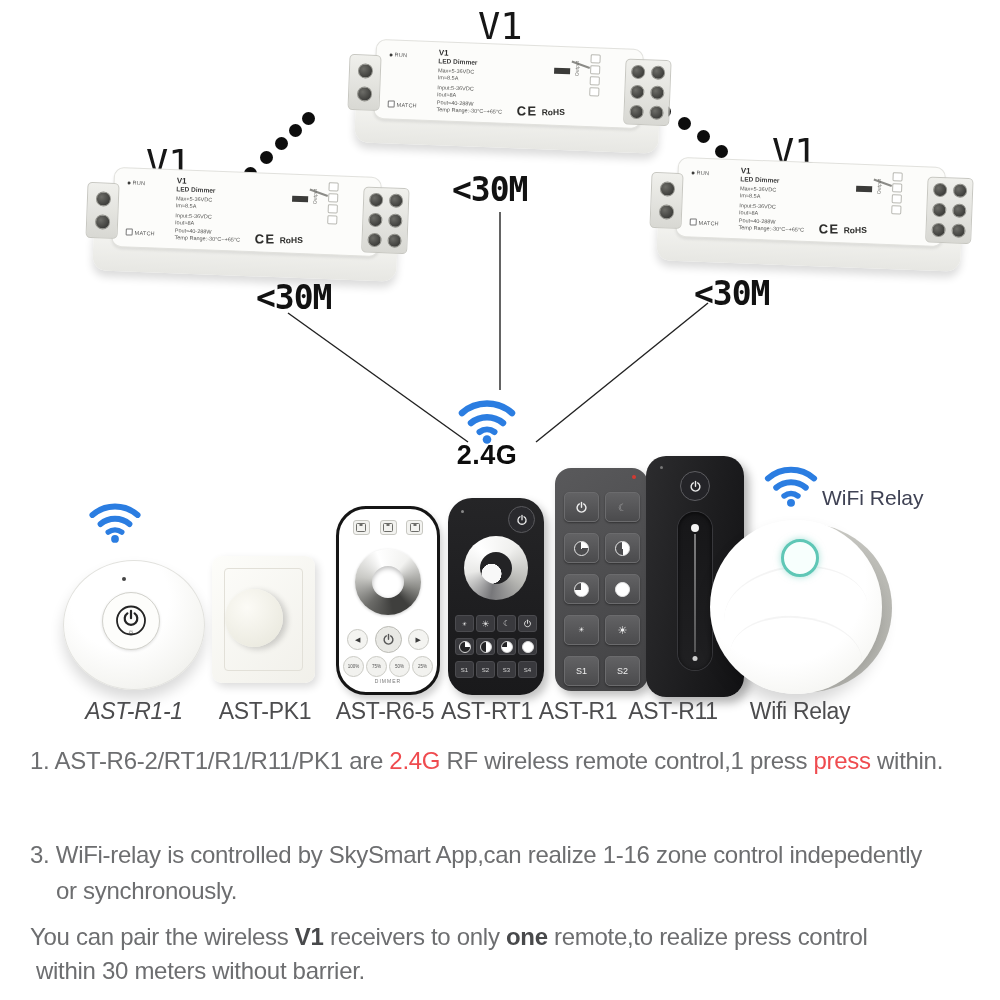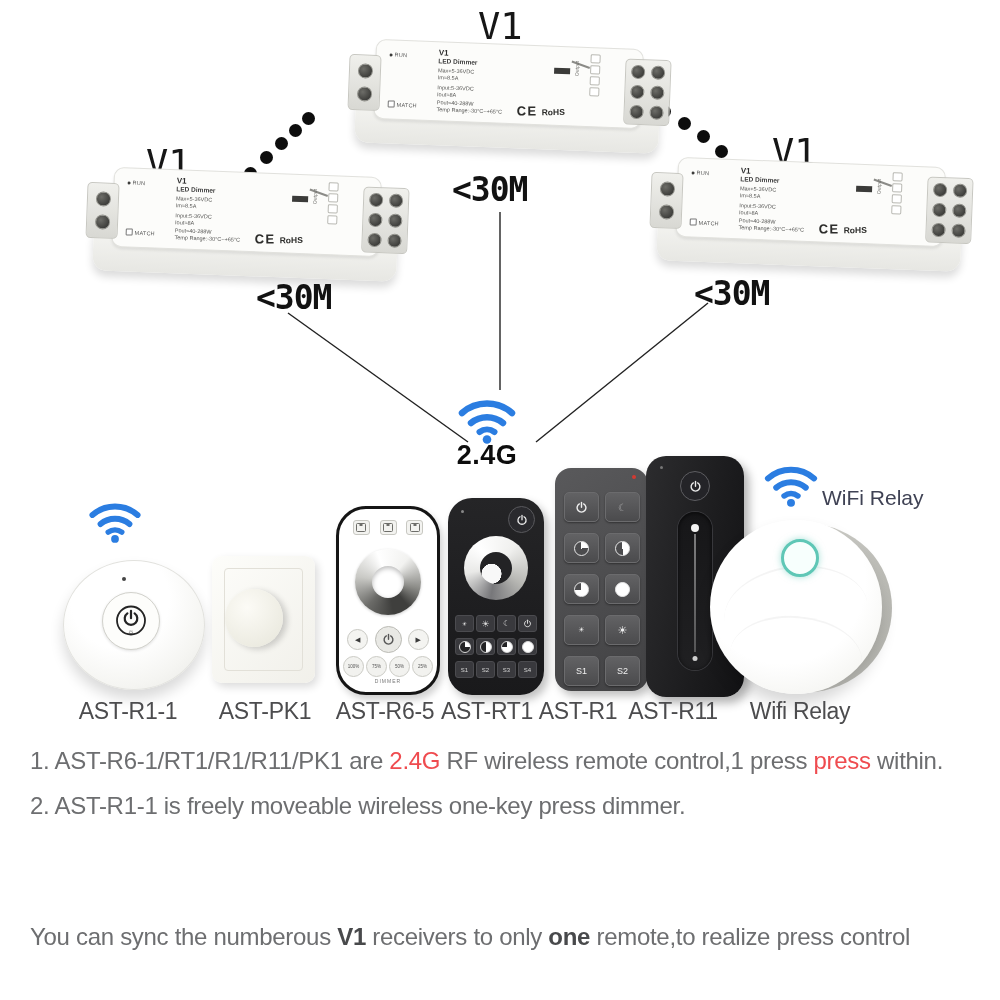--- a/index.html
+++ b/index.html
@@ -529,26 +529,25 @@
   <div class="relay-tag">WiFi Relay</div>
   <div class="relay">
     <div class="relay-side"></div>
     <div class="relay-face">
       <span class="relay-wave" style="left:14px;top:46px;width:144px;height:90px;transform:rotate(-7deg);"></span>
       <span class="relay-wave" style="left:20px;top:96px;width:132px;height:80px;transform:rotate(5deg);"></span>
       <div class="relay-btn"></div>
     </div>
   </div>
 
-  <div class="dev-label" style="left:68px;">AST-R1-1</div>
+  <div class="dev-label" style="left:74px;font-style:italic;">AST-R1-1</div>
   <div class="dev-label" style="left:205px;">AST-PK1</div>
   <div class="dev-label" style="left:325px;">AST-R6-5</div>
   <div class="dev-label" style="left:427px;">AST-RT1</div>
   <div class="dev-label" style="left:518px;">AST-R1</div>
   <div class="dev-label" style="left:613px;">AST-R11</div>
   <div class="dev-label" style="left:740px;">Wifi Relay</div>
 
-  <p class="note n1"><span>1. AST-R6-1/RT1/R1/R11/PK1 are </span><span class="red">2.4G</span><span> RF wireless remote control,1 press </span><span class="red">press</span><span> within.</span></p>
-  <p class="note n2">2. AST-R1-1 is freely moveable wireless one-key press dimmer.</p>
-  <p class="note n3"><br></p>
-  <p class="note n4"><span>You can sync the numberous </span><b>V1</b><span> receivers to only </span><b>one</b><span> remote,to realize press control</span><br></p>
+  <p class="note n1"><span>1. AST-R6-2/RT1/R1/R11/PK1 are </span><span class="red">2.4G</span><span> RF wireless remote control,1 press </span><span class="red">press</span><span> within.</span></p>
+  <p class="note n3"><span>3. WiFi-relay is controlled by SkySmart App,can realize 1-16 zone control indepedently</span><br><span class="ind">or synchronously.</span></p>
+  <p class="note n4"><span>You can pair the wireless </span><b>V1</b><span> receivers to only </span><b>one</b><span> remote,to realize press control</span><br><span class="ind2">within 30 meters without barrier.</span></p>
 
 </div>
 
 </body></html>

